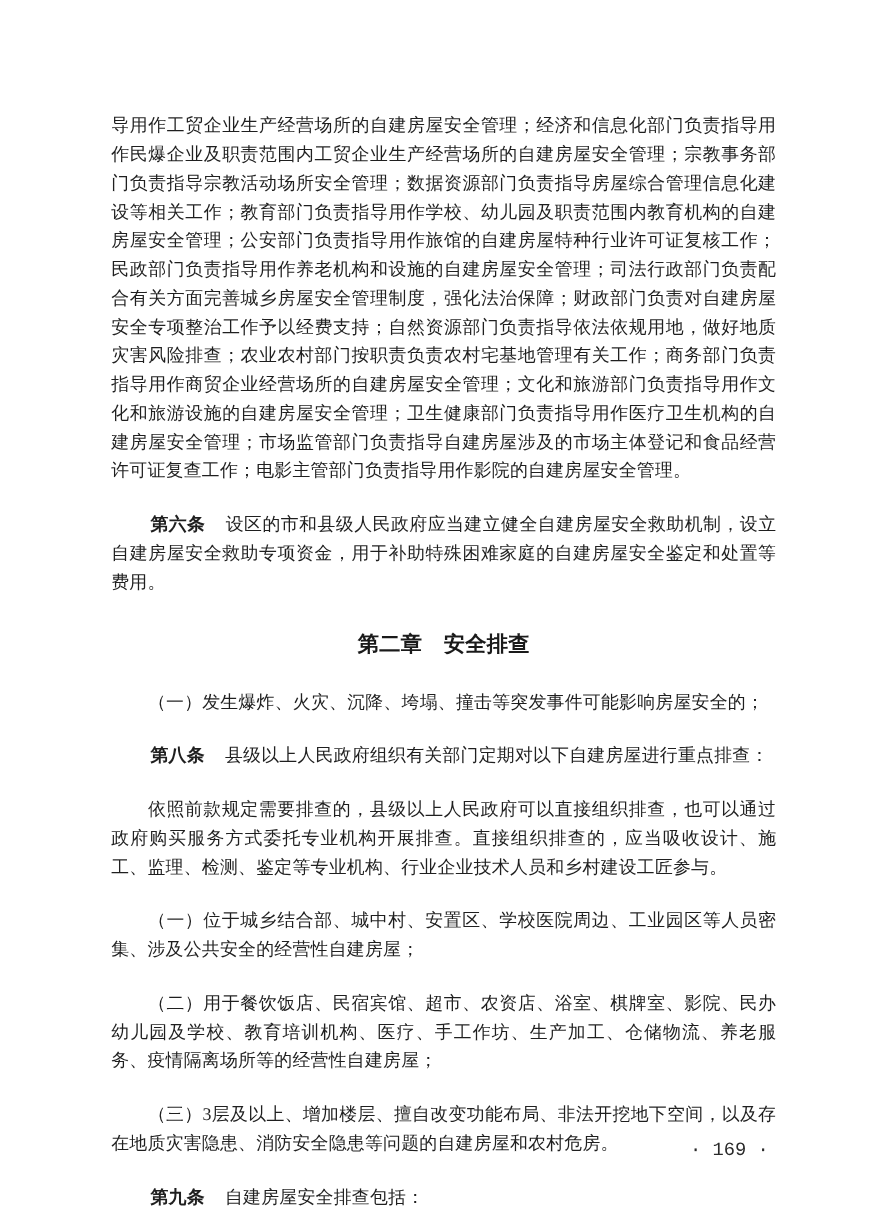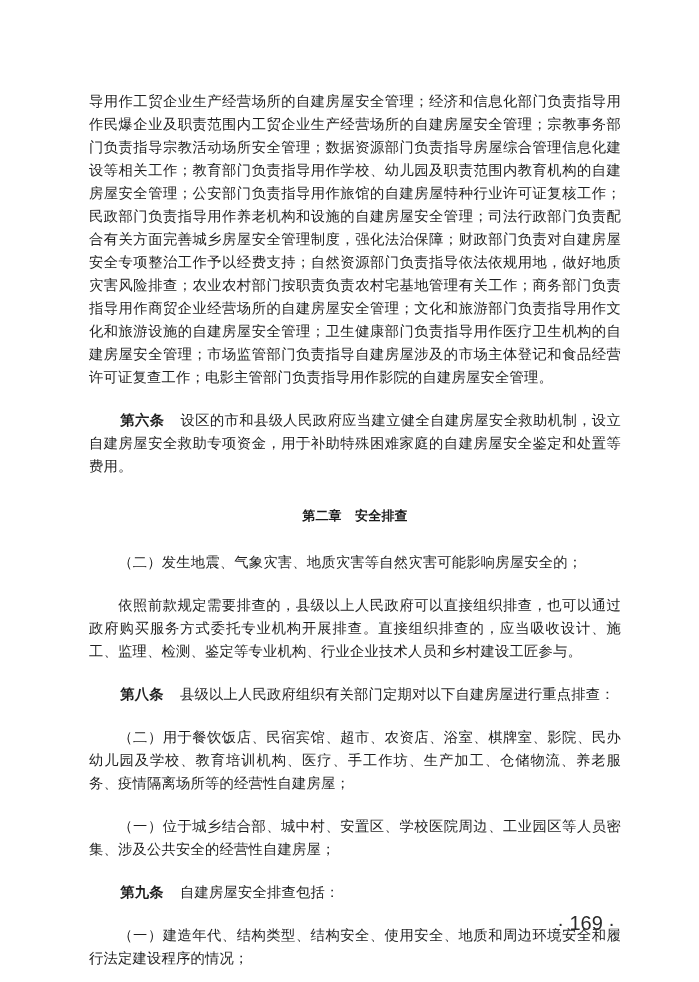--- a/index.html
+++ b/index.html
@@ -24,63 +24,64 @@
     letter-spacing: 0.2px;
   }
   .para { margin: 0; }
   .para.indent { text-indent: 2.05em; margin-top: 16px; }
   .article-label {
     font-weight: bold;
     font-family: "Liberation Sans", sans-serif;
     margin-right: 0.85em;
   }
   .chapter-title {
-    font-size: 13px;
+    font-size: 17px;
     font-weight: bold;
     font-family: "Liberation Sans", sans-serif;
     text-align: center;
     text-indent: 0;
     line-height: 26px;
     margin: 21px 0 18px 0;
     color: #1a1a1a;
   }
   .page-number {
     position: absolute;
     top: 906px;
     left: 81px;
     width: 540px;
     text-align: right;
     padding-right: 10px;
-    font-size: 20px;
+    font-size: 15px;
     color: #2a2a2a;
-    font-family: Liberation Sans, sans-serif;
+    font-family: Liberation Mono, monospace;
   }
 </style>
 </head>
 <body>
 
 <div class="page">
 
   <div class="body-text">
 
     <p class="para">导用作工贸企业生产经营场所的自建房屋安全管理；经济和信息化部门负责指导用作民爆企业及职责范围内工贸企业生产经营场所的自建房屋安全管理；宗教事务部门负责指导宗教活动场所安全管理；数据资源部门负责指导房屋综合管理信息化建设等相关工作；教育部门负责指导用作学校、幼儿园及职责范围内教育机构的自建房屋安全管理；公安部门负责指导用作旅馆的自建房屋特种行业许可证复核工作；民政部门负责指导用作养老机构和设施的自建房屋安全管理；司法行政部门负责配合有关方面完善城乡房屋安全管理制度，强化法治保障；财政部门负责对自建房屋安全专项整治工作予以经费支持；自然资源部门负责指导依法依规用地，做好地质灾害风险排查；农业农村部门按职责负责农村宅基地管理有关工作；商务部门负责指导用作商贸企业经营场所的自建房屋安全管理；文化和旅游部门负责指导用作文化和旅游设施的自建房屋安全管理；卫生健康部门负责指导用作医疗卫生机构的自建房屋安全管理；市场监管部门负责指导自建房屋涉及的市场主体登记和食品经营许可证复查工作；电影主管部门负责指导用作影院的自建房屋安全管理。</p>
 
     <p class="para indent"><span class="article-label">第六条</span><span>设区的市和县级人民政府应当建立健全自建房屋安全救助机制，设立自建房屋安全救助专项资金，用于补助特殊困难家庭的自建房屋安全鉴定和处置等费用。</span></p>
 
     <h2 class="chapter-title">第二章　安全排查</h2>
 
 
-    <p class="para indent">（二）发生地震、气象灾害、地质灾害等自然灾害可能影响房屋安全的；</p>
+    <p class="para indent">（一）发生爆炸、火灾、沉降、垮塌、撞击等突发事件可能影响房屋安全的；</p>
+
+    <p class="para indent"><span class="article-label">第八条</span><span>县级以上人民政府组织有关部门定期对以下自建房屋进行重点排查：</span></p>
 
     <p class="para indent">依照前款规定需要排查的，县级以上人民政府可以直接组织排查，也可以通过政府购买服务方式委托专业机构开展排查。直接组织排查的，应当吸收设计、施工、监理、检测、鉴定等专业机构、行业企业技术人员和乡村建设工匠参与。</p>
 
-    <p class="para indent"><span class="article-label">第八条</span><span>县级以上人民政府组织有关部门定期对以下自建房屋进行重点排查：</span></p>
-
+    <p class="para indent">（一）位于城乡结合部、城中村、安置区、学校医院周边、工业园区等人员密集、涉及公共安全的经营性自建房屋；</p>
     <p class="para indent">（二）用于餐饮饭店、民宿宾馆、超市、农资店、浴室、棋牌室、影院、民办幼儿园及学校、教育培训机构、医疗、手工作坊、生产加工、仓储物流、养老服务、疫情隔离场所等的经营性自建房屋；</p>
-    <p class="para indent">（一）位于城乡结合部、城中村、安置区、学校医院周边、工业园区等人员密集、涉及公共安全的经营性自建房屋；</p>
+    <p class="para indent">（三）3层及以上、增加楼层、擅自改变功能布局、非法开挖地下空间，以及存在地质灾害隐患、消防安全隐患等问题的自建房屋和农村危房。</p>
 
     <p class="para indent"><span class="article-label">第九条</span><span>自建房屋安全排查包括：</span></p>
 
     <p class="para indent">（一）建造年代、结构类型、结构安全、使用安全、地质和周边环境安全和履行法定建设程序的情况；</p>
 
   </div>
 
   <div class="page-number">· 169 ·</div>
 
 </div>

